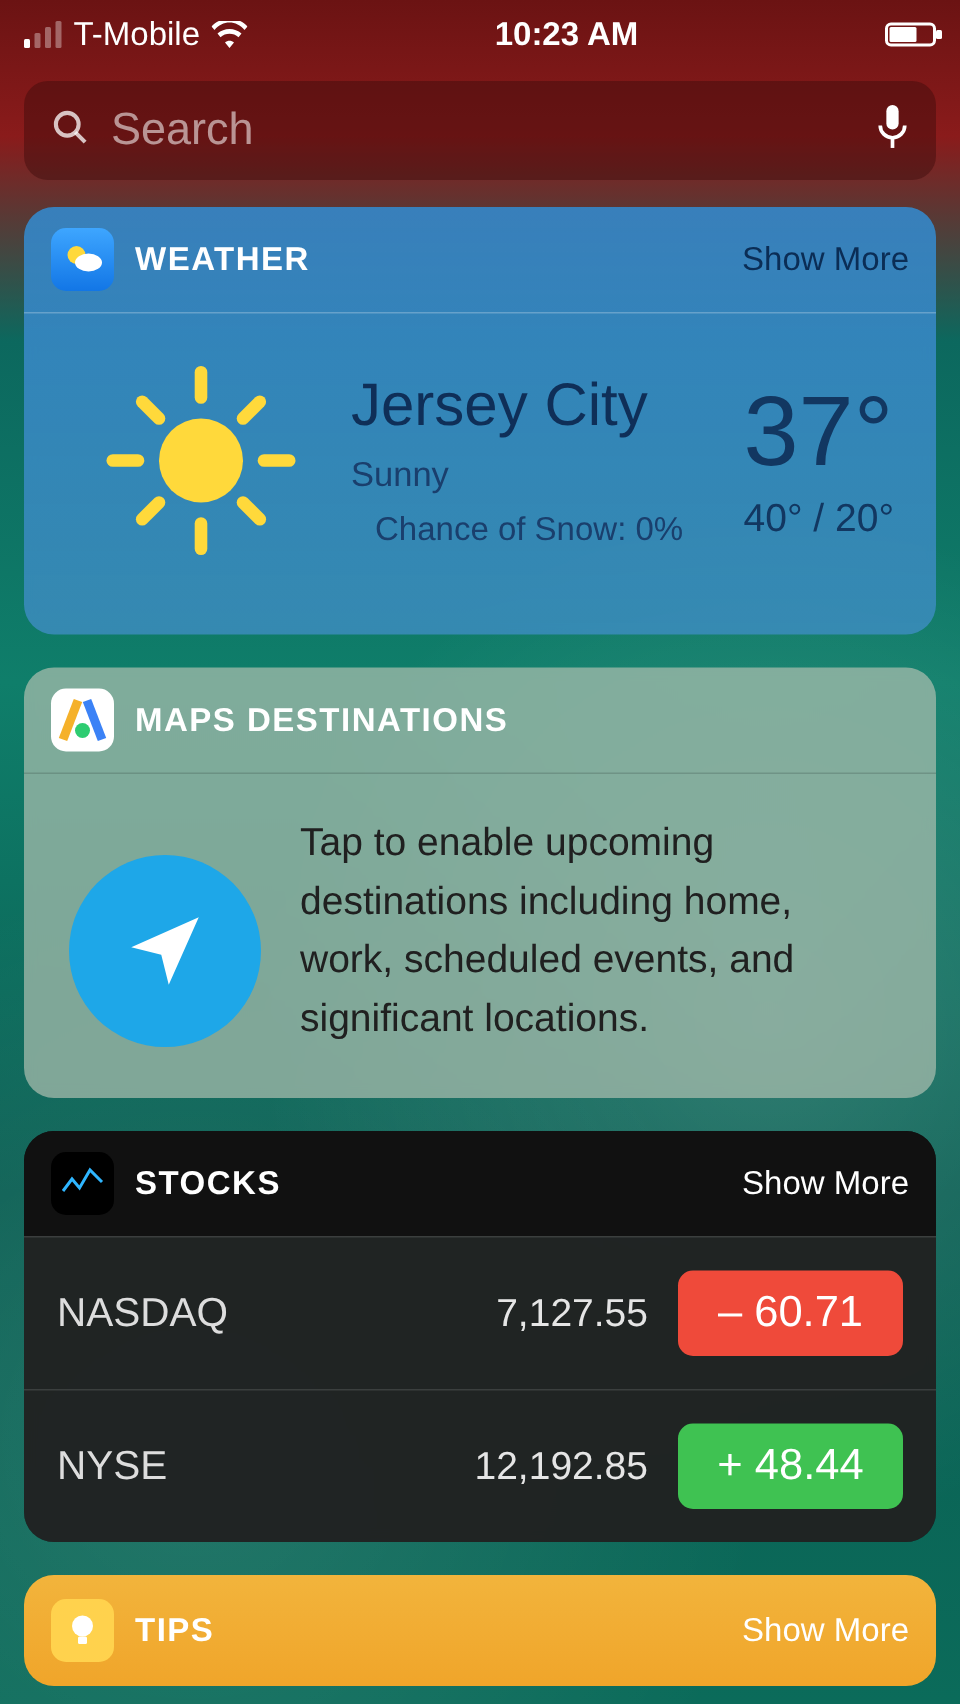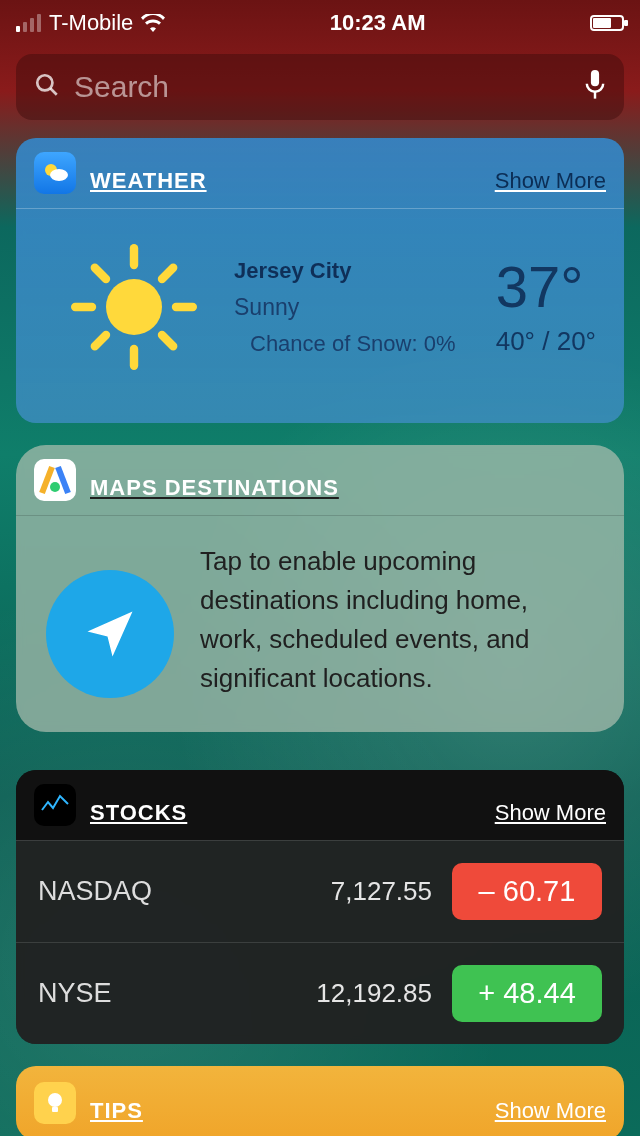--- a/index.html
+++ b/index.html
@@ -54,55 +54,54 @@
   .search .placeholder { color: rgba(255,255,255,0.55); font-size:30px; flex:1; }
   .mic, .mag { color: rgba(255,255,255,0.75); }
 
   
   .widgets { padding: 0 16px; display:flex; flex-direction:column; gap:22px; }
   .card {
     border-radius:20px; overflow:hidden;
     backdrop-filter: blur(4px);
   }
   .card-header {
-    display:flex; align-items:flex-end; padding:14px 18px;
+    display:flex; align-items:center; padding:14px 18px;
     gap:14px;
-    text-decoration:underline;
   }
   .card-header .title { font-size:22px; font-weight:600; letter-spacing:1px; flex:1; }
   .show-more { font-size:22px; font-weight:500; }
   .app-icon {
     width:42px;height:42px;border-radius:10px;display:flex;align-items:center;justify-content:center;
   }
 
   
   .weather { background: linear-gradient(180deg, rgba(53,134,199,0.92), rgba(60,140,190,0.85)); color:#fff;}
   .weather .card-header { border-bottom:1px solid rgba(255,255,255,0.25);}
   .weather .card-header .title { color:#fff;}
   .weather .show-more { color:#0b2d55;}
   .weather-body { display:flex; align-items:center; padding: 28px 28px 46px; gap:10px;}
   .sun-wrap{flex:0 0 180px; display:flex;justify-content:center;}
   .weather-info{flex:1;color:#123761;}
-  .weather-info .loc{font-size:22px;font-weight:700;color:#0f2f58;}
+  .weather-info .loc{font-size:40px;font-weight:400;color:#0f2f58;}
   .weather-info .cond{font-size:23px;margin-top:10px;color:#1a3f6d;}
   .weather-info .precip{font-size:22px;margin-top:10px;color:#1a3f6d;margin-left:16px;}
   .temp-col{text-align:left;color:#123761;}
-  .temp-big{font-size:58px;font-weight:300;line-height:1;}
+  .temp-big{font-size:66px;font-weight:300;line-height:1;}
   .hilo{font-size:26px;margin-top:10px;}
 
   
-  .maps { background: rgba(170,190,175,0.72); color:#1e1e1e;border-radius:30px;}
+  .maps { background: rgba(170,190,175,0.72); color:#1e1e1e;}
   .maps .card-header { border-bottom:1px solid rgba(0,0,0,0.15);}
   .maps .card-header .title{color:#fff;}
   .maps-body{display:flex;gap:26px;padding:26px 30px 34px;align-items:flex-end;}
   .nav-circle{width:128px;height:128px;border-radius:50%;background:#1ea7e8;display:flex;align-items:center;justify-content:center;flex-shrink:0;}
   .maps-text{font-size:26px;line-height:1.5;color:#202020;}
 
   
-  .stocks { background: rgba(20,20,20,0.88); color:#fff;margin-top:16px;}
+  .stocks { background: rgba(20,20,20,0.88); color:#fff;}
   .stocks .card-header { background:#111; }
   .stocks .card-header .title{color:#fff;}
   .stocks .show-more{color:#fff;}
   .stock-row{display:flex;align-items:center;padding:22px 22px;border-top:1px solid rgba(255,255,255,0.12);background:rgba(40,40,40,0.6);}
   .stock-row .sym{flex:0 0 180px;font-size:27px;font-weight:500;color:#ddd;}
   .stock-row .price{flex:1;text-align:right;font-size:26px;color:#e5e5e5;padding-right:20px;}
   .badge{min-width:150px;text-align:center;font-size:29px;padding:12px 6px;border-radius:10px;color:#fff;font-weight:500;}
   .badge.down{background:#ef4a3a;}
   .badge.up{background:#3fc252;}
 

